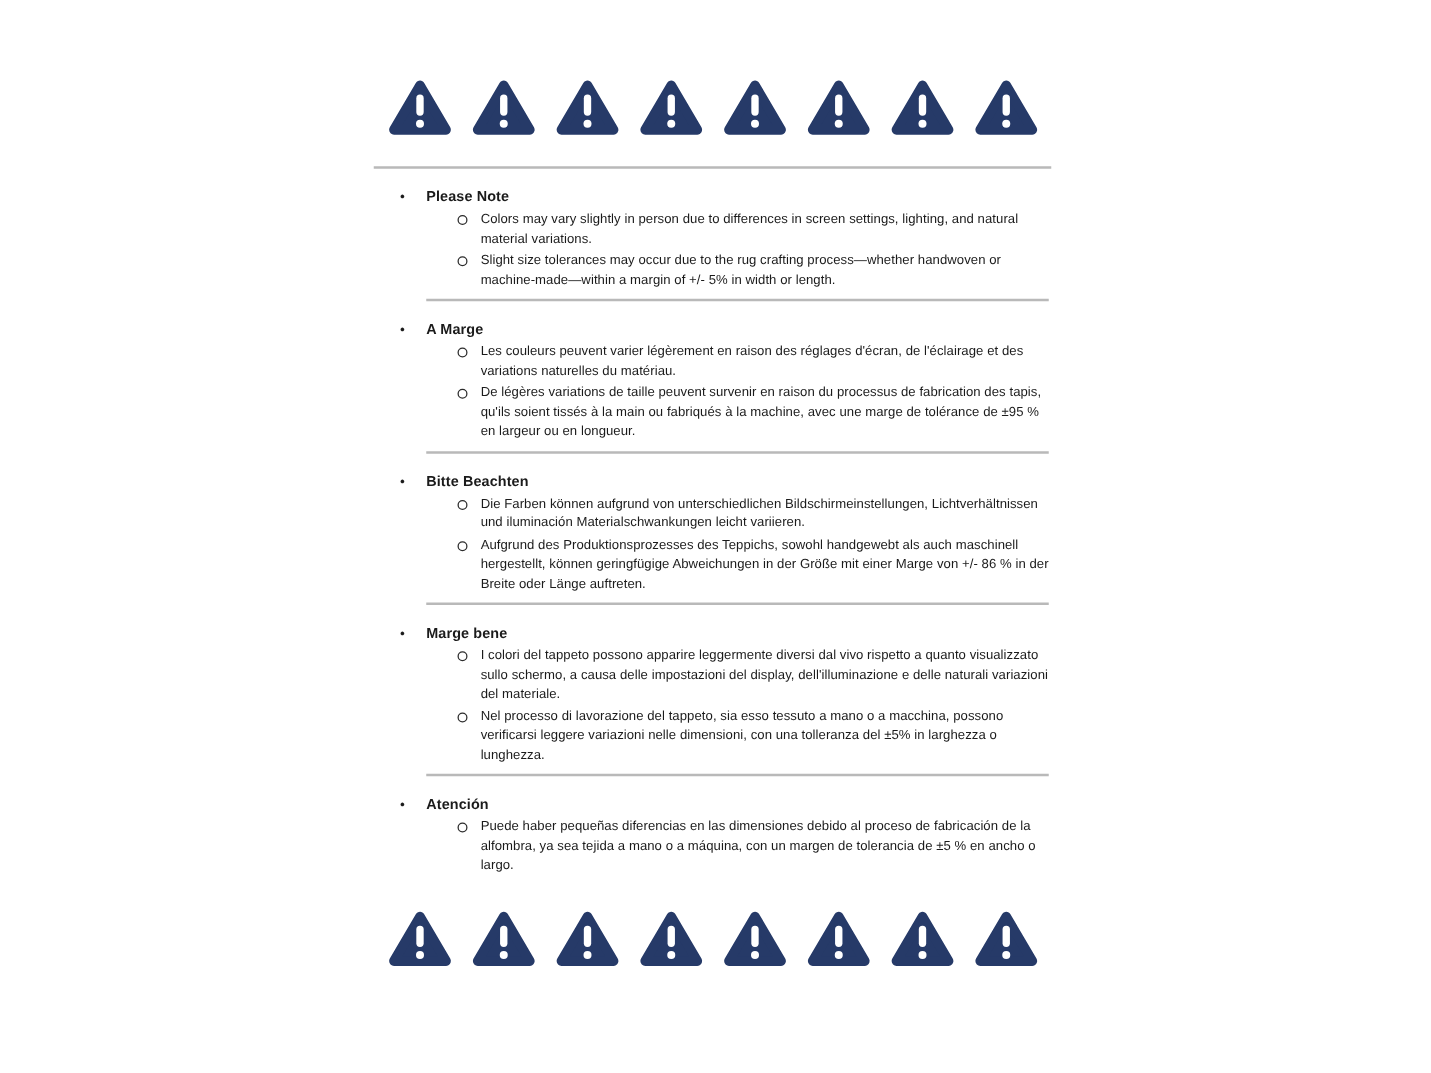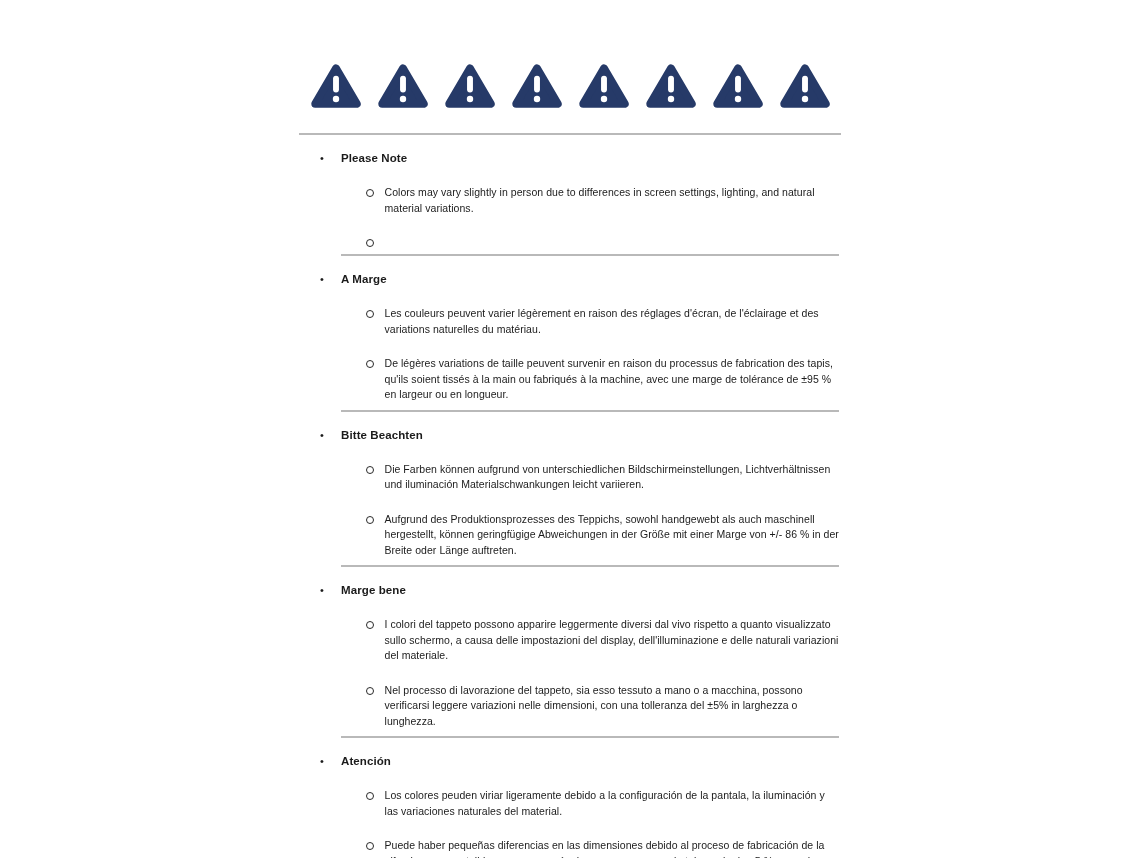--- a/index.html
+++ b/index.html
@@ -59,21 +59,21 @@
     font-size: 11.5px;
     font-weight: bold;
     line-height: 16px;
     letter-spacing: 0.1px;
     text-align: right;
   }
 
   .note-item {
     display: flex;
     padding-left: 67px;
-    margin-top: 19px;
+    margin-top: 2px;
   }
   .ring {
     flex: 0 0 6px;
     width: 6px;
     height: 6px;
     border: 1.2px solid #2a2a2a;
     border-radius: 50%;
     margin-top: 4.2px;
     margin-right: 10.5px;
   }
@@ -137,20 +137,21 @@
     <div class="heading-row">
       <span class="bullet-dot">•</span>
       <h3 class="section-heading">Please Note</h3>
     </div>
     <div class="note-item">
       <span class="ring"></span>
       <p class="note-item-text">Colors may vary slightly in person due to differences in screen settings, lighting, and natural material variations.</p>
     </div>
         <div class="note-item">
       <span class="ring"></span>
+      <p class="note-item-text">Slight size tolerances may occur due to the rug crafting process—whether handwoven or machine-made—within a margin of +/- 5% in width or length.</p>
     </div>
     <hr class="section-divider">
   </section>
       <section class="section">
     <div class="heading-row">
       <span class="bullet-dot">•</span>
       <h3 class="section-heading">A Marge</h3>
     </div>
     <div class="note-item">
       <span class="ring"></span>
@@ -190,24 +191,20 @@
       <span class="ring"></span>
       <p class="note-item-text">Nel processo di lavorazione del tappeto, sia esso tessuto a mano o a macchina, possono verificarsi leggere variazioni nelle dimensioni, con una tolleranza del ±5% in larghezza o lunghezza.</p>
     </div>
     <hr class="section-divider">
   </section>
       <section class="section">
     <div class="heading-row">
       <span class="bullet-dot">•</span>
       <h3 class="section-heading">Atención</h3>
     </div>
-    <div class="note-item">
-      <span class="ring"></span>
-      <p class="note-item-text">Los colores peuden viriar ligeramente debido a la configuración de la pantala, la iluminación y las variaciones naturales del material.</p>
-    </div>
         <div class="note-item">
       <span class="ring"></span>
       <p class="note-item-text">Puede haber pequeñas diferencias en las dimensiones debido al proceso de fabricación de la alfombra, ya sea tejida a mano o a máquina, con un margen de tolerancia de ±5 % en ancho o largo.</p>
     </div>
 
   </section>
     </div>
   <div class="warning-row bottom">
       <svg viewBox="0 0 60 54" width="52" height="51" aria-hidden="true">
     <path class="tri-body" d="M30 6 L54 47 L6 47 Z" stroke-width="9" stroke-linejoin="round" fill="#263a68" stroke="#263a68"></path>

